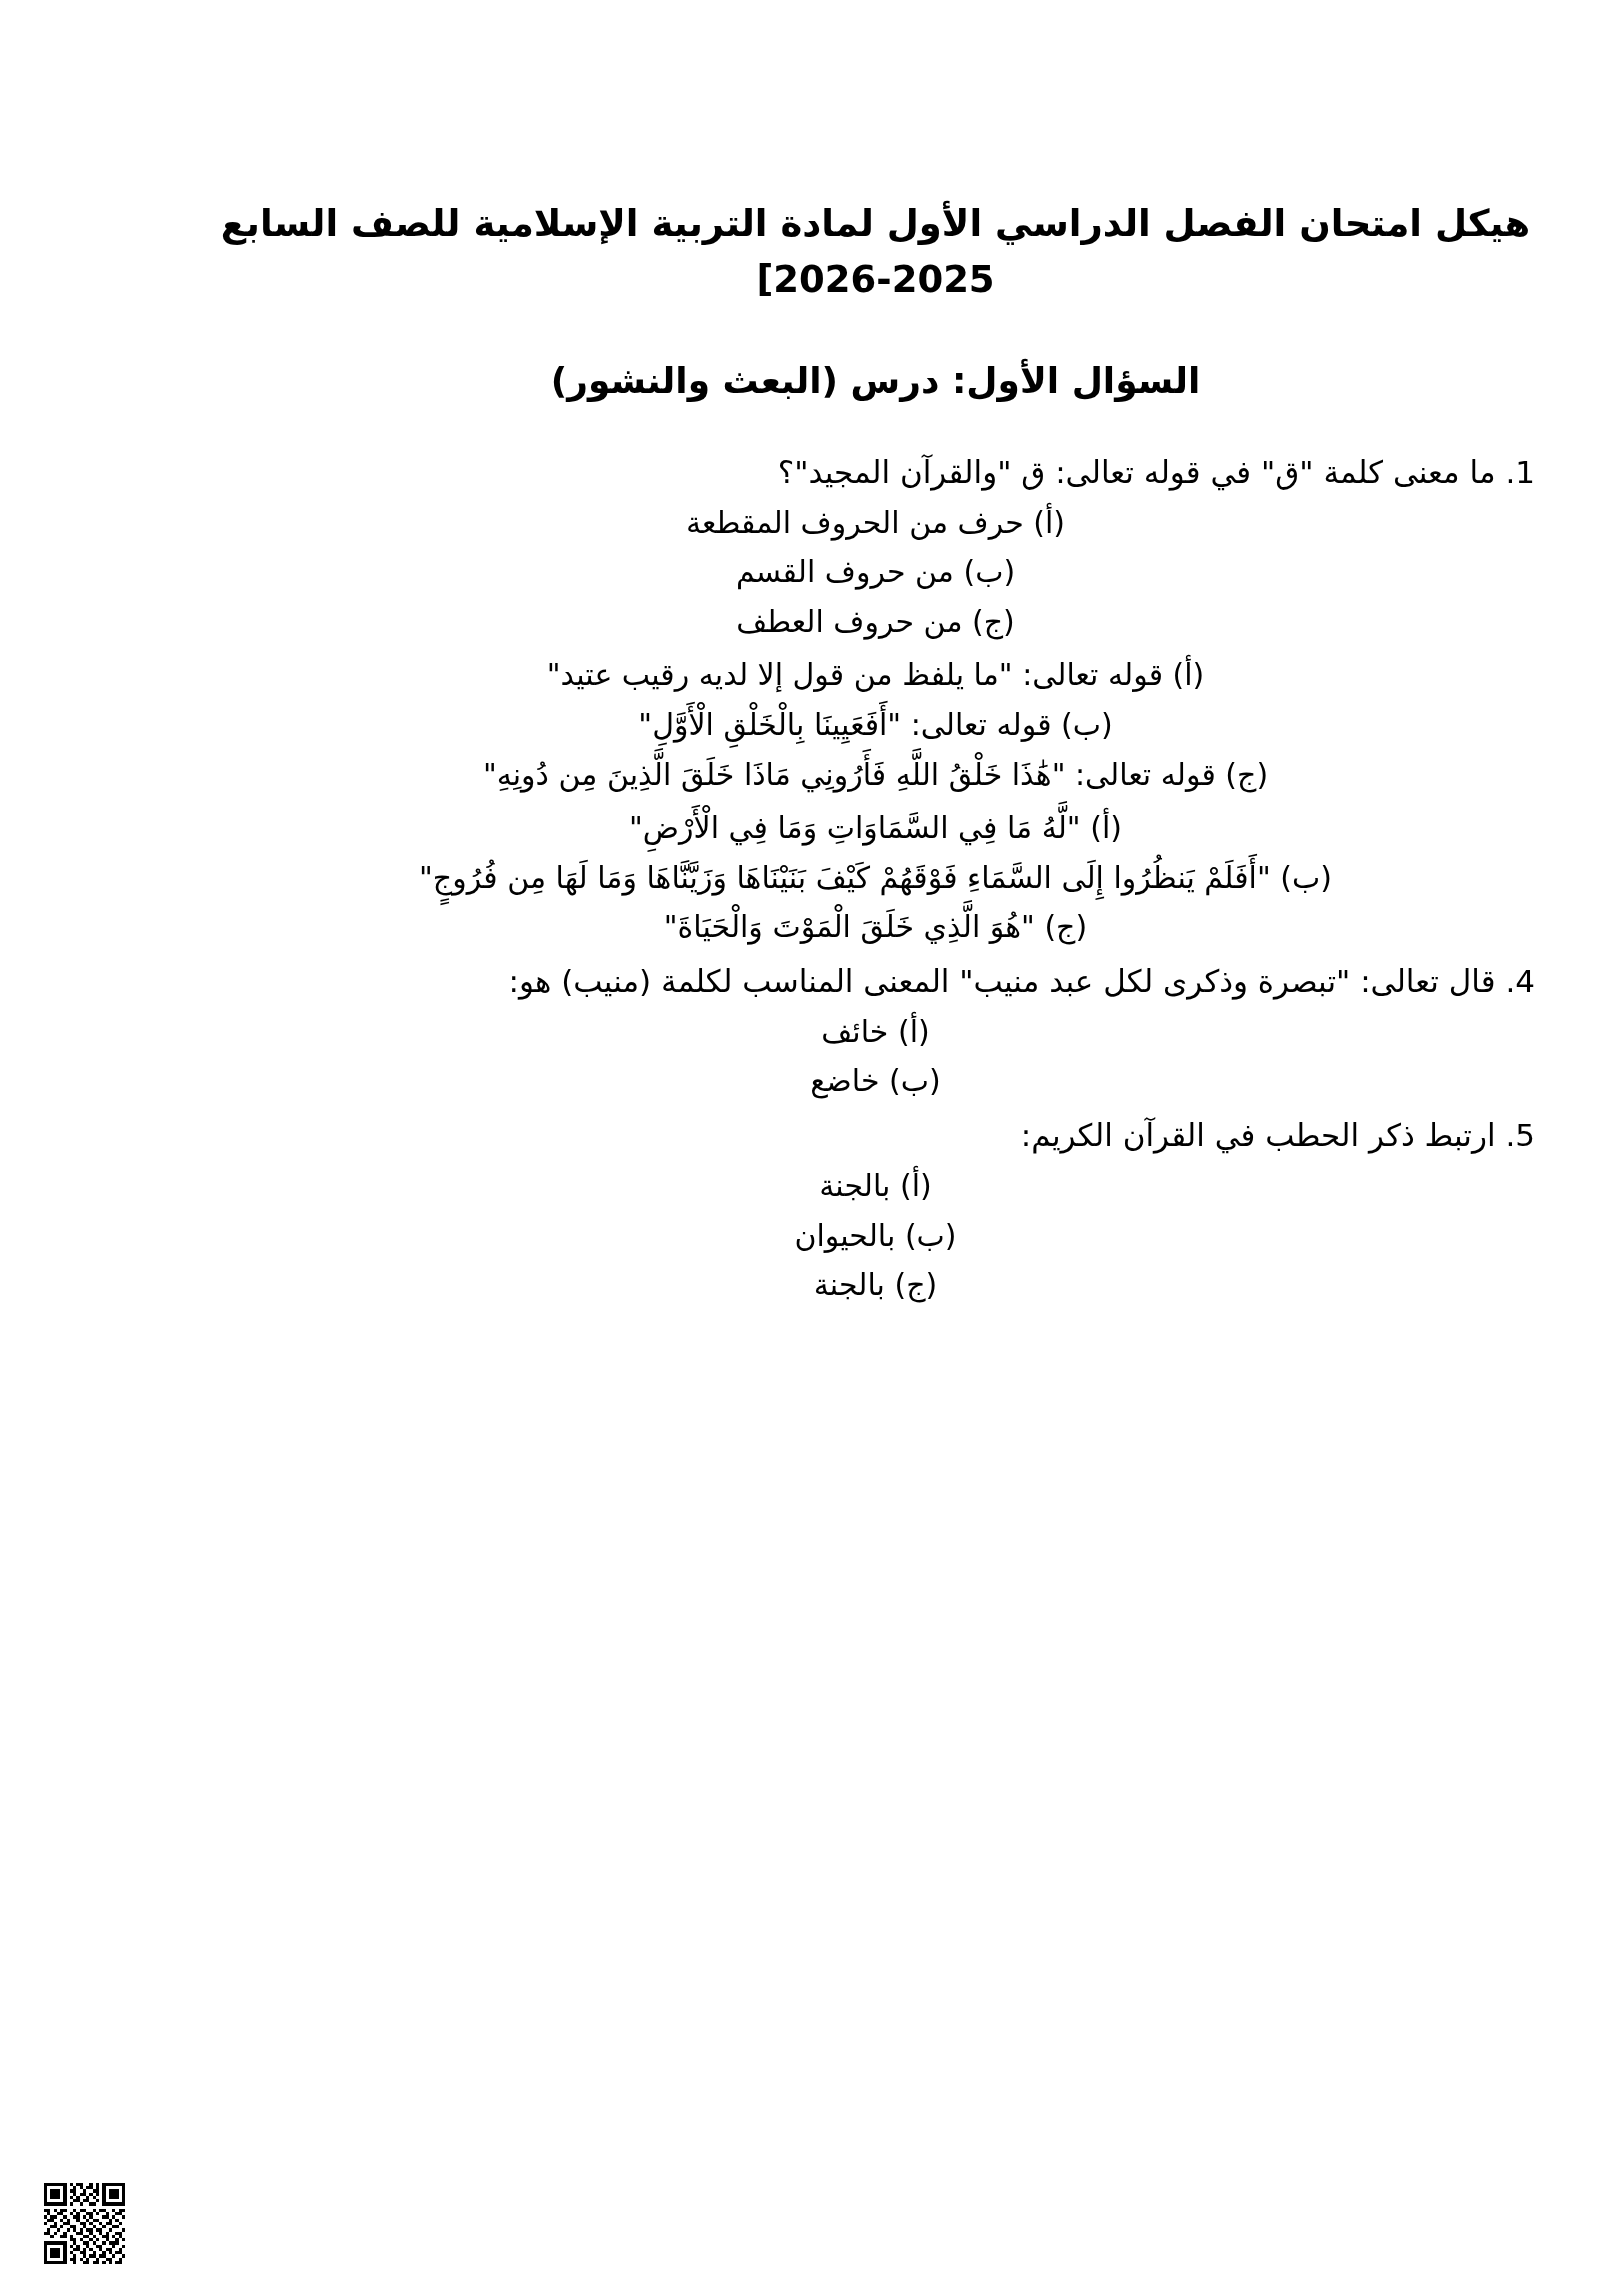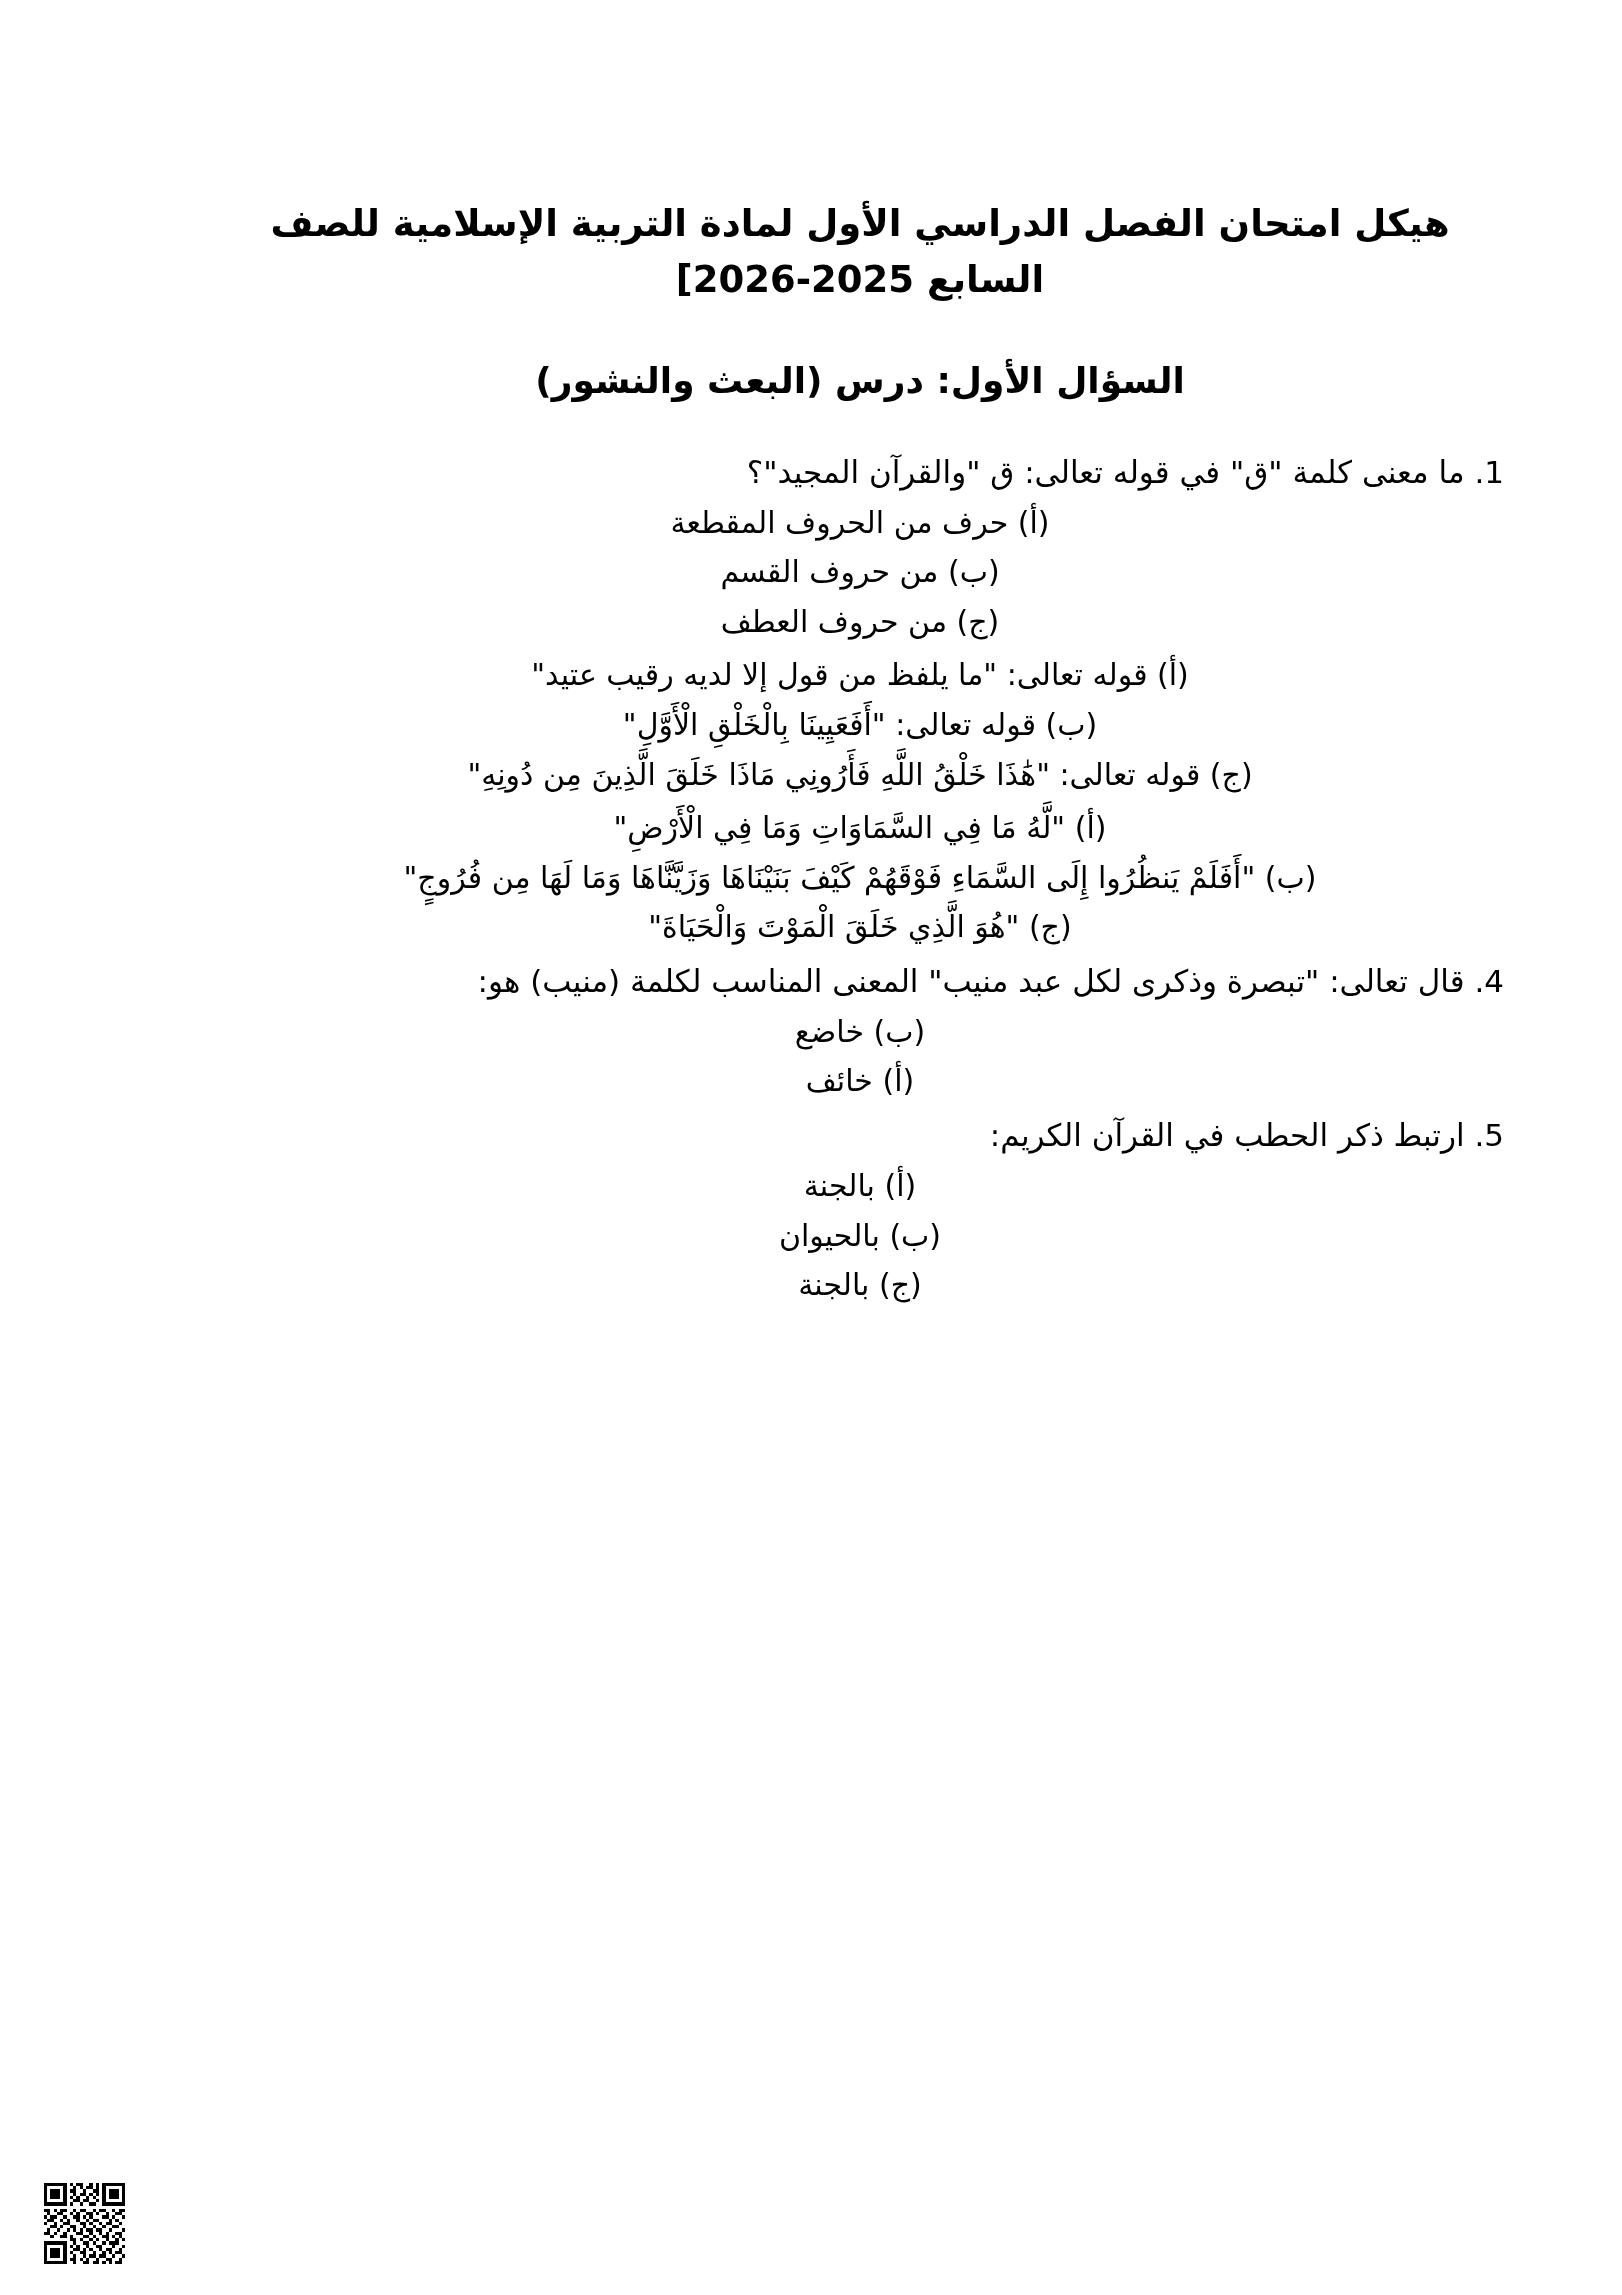--- a/index.html
+++ b/index.html
@@ -12,21 +12,21 @@
     height: 2295px;
     font-family: "DejaVu Sans", "Liberation Sans", sans-serif;
     color: #000000;
     position: relative;
     overflow: hidden;
   }
   .page {
     width: 1623px;
     height: 2295px;
     box-sizing: border-box;
-    padding: 196px 119px 79px 216px;
+    padding: 196px 88px 79px 216px;
     position: relative;
   }
   .doc-title {
     text-align: center;
     font-size: 37px;
     font-weight: bold;
     line-height: 1.52;
     margin: 0 0 47px 0;
     direction: rtl;
     letter-spacing: 0px;
@@ -120,22 +120,22 @@
       <ul class="options">
         <li class="option-item">(أ) "لَّهُ مَا فِي السَّمَاوَاتِ وَمَا فِي الْأَرْضِ"</li>
         <li class="option-item wide">(ب) "أَفَلَمْ يَنظُرُوا إِلَى السَّمَاءِ فَوْقَهُمْ كَيْفَ بَنَيْنَاهَا وَزَيَّنَّاهَا وَمَا لَهَا مِن فُرُوجٍ"</li>
         <li class="option-item">(ج) "هُوَ الَّذِي خَلَقَ الْمَوْتَ وَالْحَيَاةَ"</li>
       </ul>
     </li>
 
     <li class="question-item">
       <div class="question-line"><span class="q-num">4.</span> <span>قال تعالى: "تبصرة وذكرى لكل عبد منيب" المعنى المناسب لكلمة (منيب) هو:</span></div>
       <ul class="options">
+        <li class="option-item">(أ) خائف</li>
         <li class="option-item">(ب) خاضع</li>
-        <li class="option-item">(أ) خائف</li>
       </ul>
     </li>
 
     <li class="question-item">
       <div class="question-line"><span class="q-num">5.</span> <span>ارتبط ذكر الحطب في القرآن الكريم:</span></div>
       <ul class="options">
         <li class="option-item">(أ) بالجنة</li>
         <li class="option-item">(ب) بالحيوان</li>
         <li class="option-item">(ج) بالجنة</li>
       </ul>

